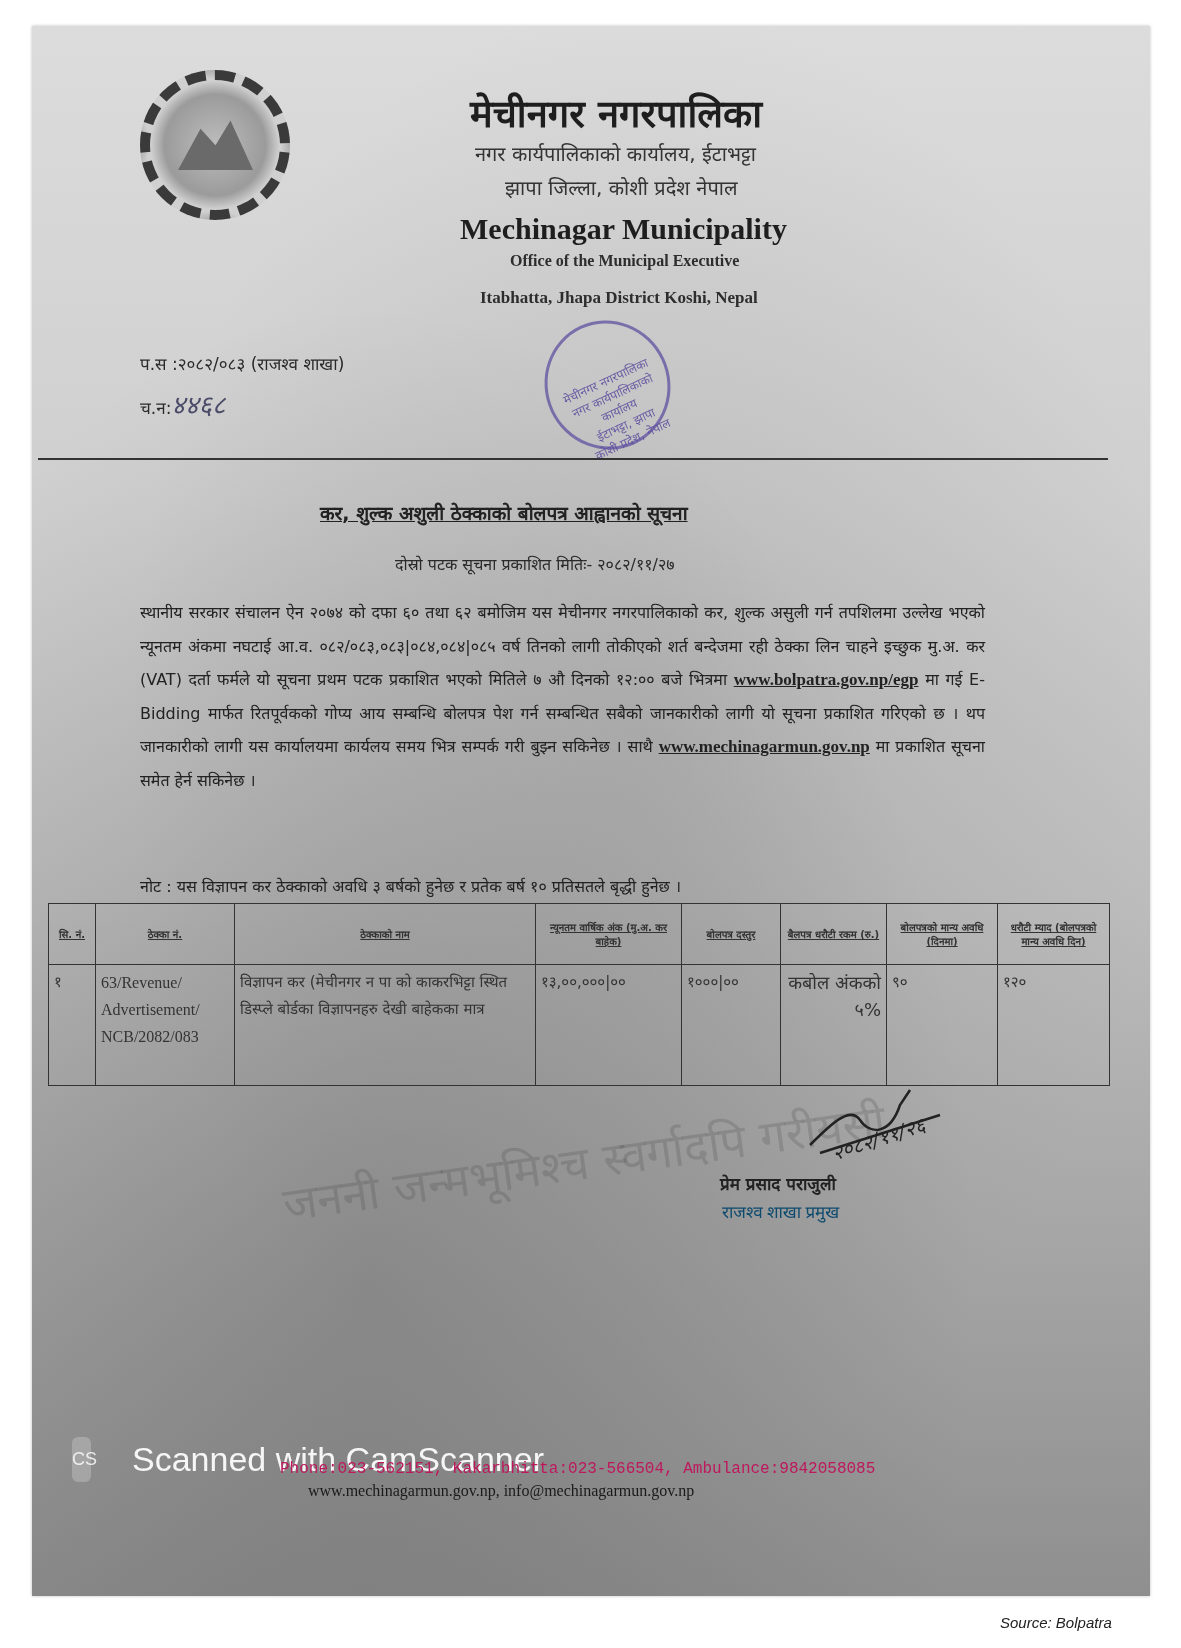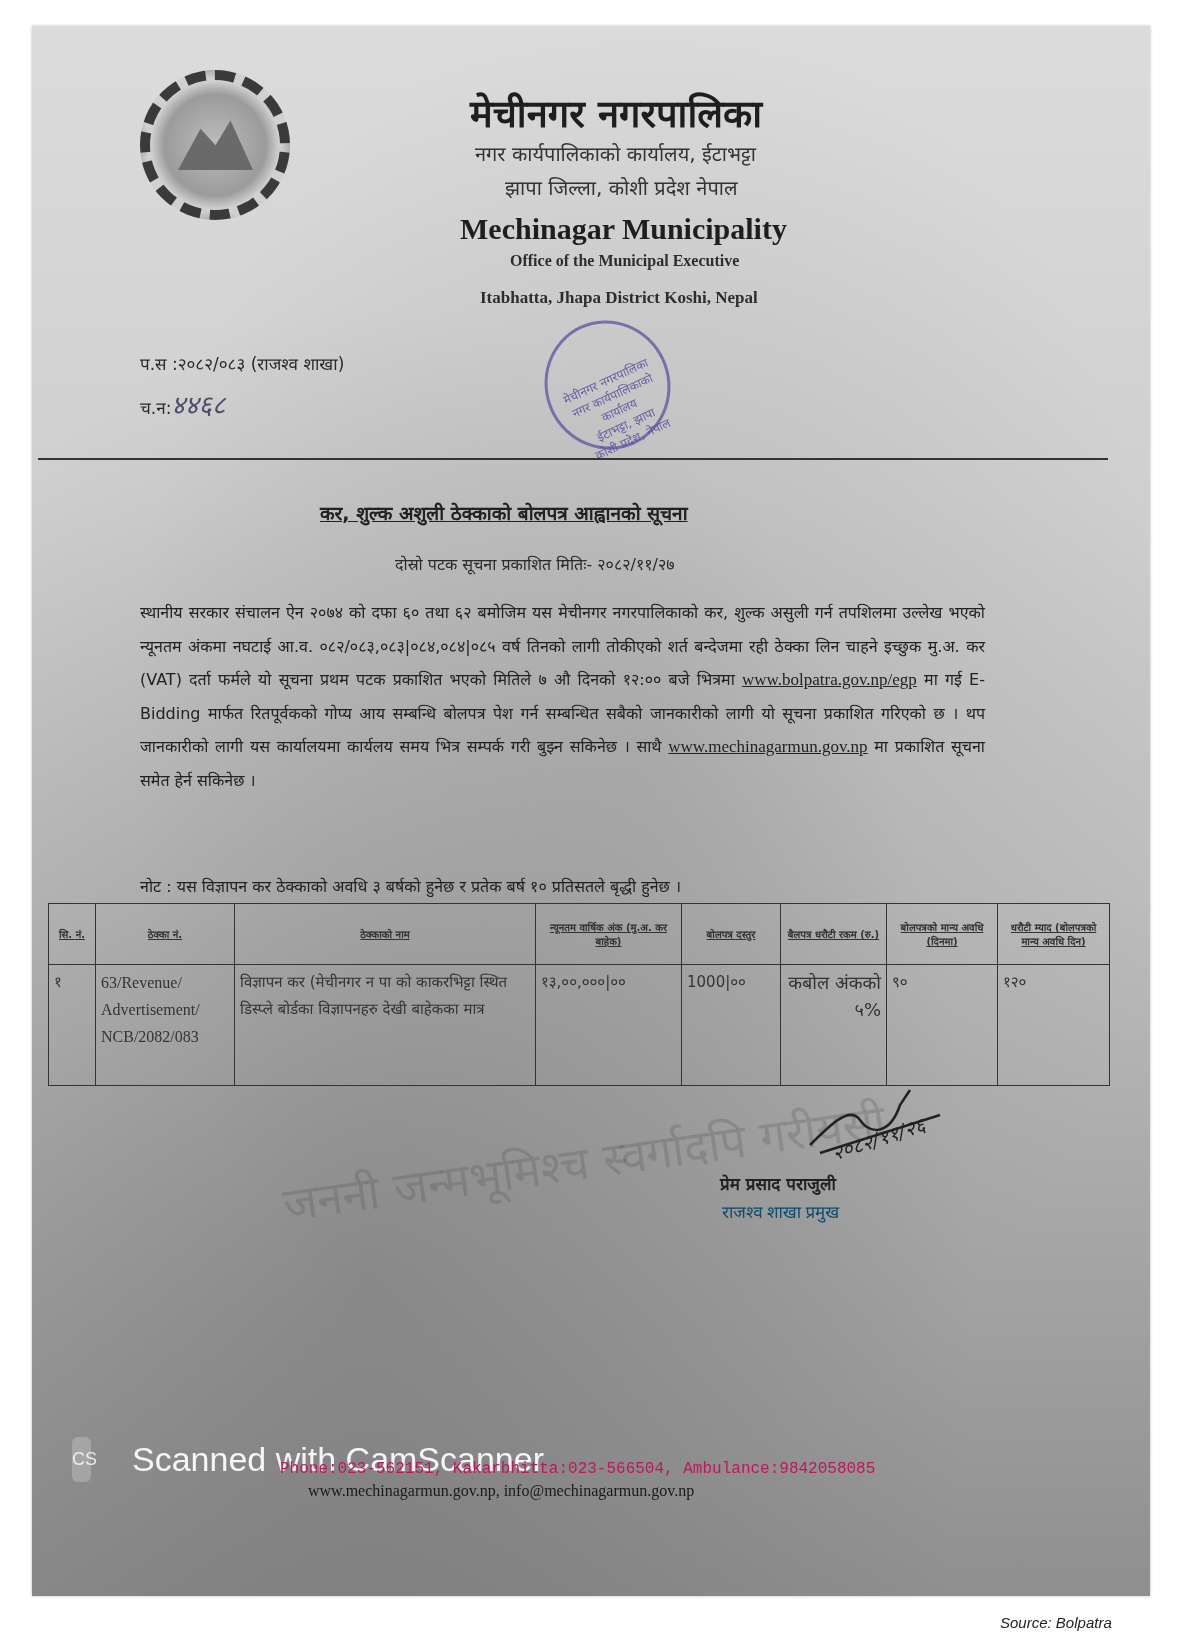--- a/index.html
+++ b/index.html
@@ -46,21 +46,21 @@
     font-size: 12px; font-family: "DejaVu Sans", sans-serif; text-align: center;
     transform: rotate(-25deg); box-sizing: border-box; padding-top: 50px; line-height: 16px;
   }
   .rule { left: 38px; top: 458px; width: 1070px; height: 2px; background: #333; }
   .heading { left: 320px; top: 500px; font-size: 19px; font-weight: bold; font-family: "DejaVu Sans", sans-serif; text-decoration: underline; color: #222; }
   .pubdate { left: 395px; top: 553px; font-size: 16px; font-family: "DejaVu Sans", sans-serif; }
   .body {
     left: 140px; top: 596px; width: 845px; font-size: 16px; line-height: 33.5px;
     font-family: "DejaVu Sans", sans-serif; text-align: justify; color: #222;
   }
-  .body a { color: #222; text-decoration: underline; font-family: "Liberation Serif", serif; font-size: 17px; }
+  .body a { color: #222; text-decoration: underline; font-family: "Liberation Serif", serif; font-size: 17px; font-weight: bold; }
   .note { left: 140px; top: 875px; font-size: 16px; font-family: "DejaVu Sans", sans-serif; color: #222; }
   table.tender {
     position: absolute; left: 48px; top: 903px; width: 1062px;
     border-collapse: collapse; font-size: 12px; font-family: "DejaVu Sans", sans-serif; padding-left: 11px;
   }
   table.tender th, table.tender td { border: 1.5px solid #333; vertical-align: top; padding: 4px 5px; }
   table.tender th { font-size: 10px; text-decoration: underline; font-weight: bold; text-align: center; height: 52px; vertical-align: middle; color: #333; }
   table.tender td { font-size: 15px; line-height: 27px; height: 112px; color: #333; }
   table.tender td.en { font-family: "Liberation Serif", serif; font-size: 16px; }
   .sig { left: 800px; top: 1085px; width: 150px; height: 75px; }
@@ -125,21 +125,21 @@
       <th style="width:100px">बोलपत्रको मान्य अवधि (दिनमा)</th>
       <th>धरौटी म्याद (बोलपत्रको मान्य अवधि दिन)</th>
     </tr>
   </thead>
   <tbody>
     <tr>
       <td>१</td>
       <td class="en">63/Revenue/ Advertisement/ NCB/2082/083</td>
       <td>विज्ञापन कर (मेचीनगर न पा को काकरभिट्टा स्थित डिस्प्ले बोर्डका विज्ञापनहरु देखी बाहेकका मात्र</td>
       <td>१३,००,०००|००</td>
-      <td>1000|००</td>
+      <td>१०००|००</td>
       <td style="font-size:18px;text-align:right;">कबोल अंकको ५%</td>
       <td>९०</td>
       <td>१२०</td>
     </tr>
   </tbody>
 </table>
 
 <div class="abs watermark">जननी जन्मभूमिश्च स्वर्गादपि गरीयसी</div>
 
 <svg class="abs sig" viewBox="0 0 150 75">

